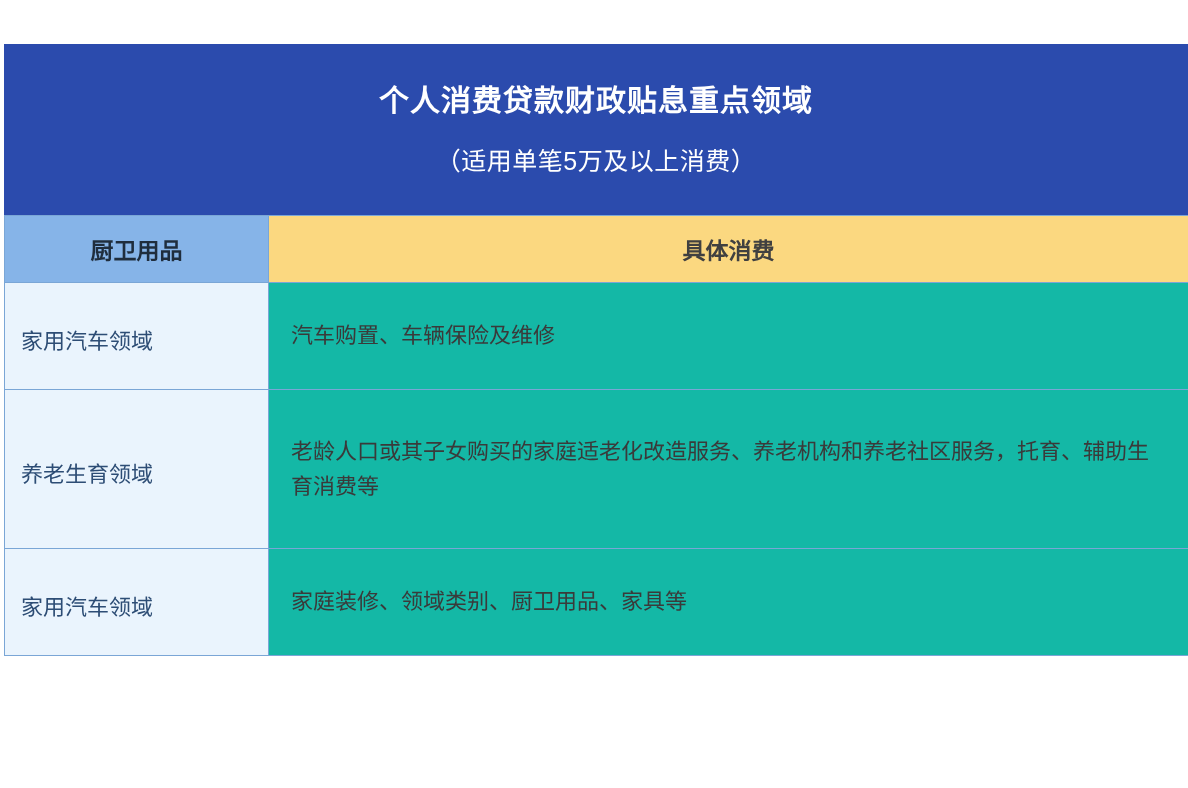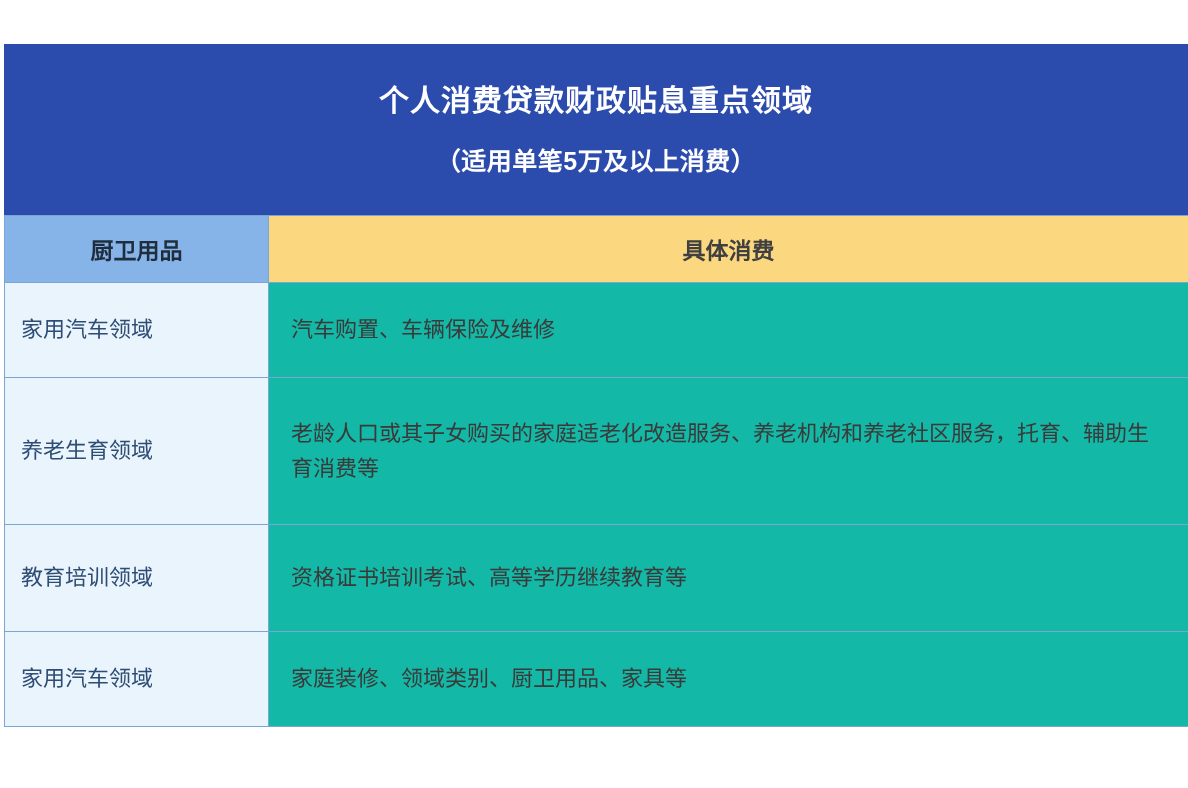--- a/index.html
+++ b/index.html
@@ -41,21 +41,21 @@
   .banner-title {
     font-size: 30px;
     font-weight: bold;
     letter-spacing: 1px;
     line-height: 1.25;
     margin-bottom: 26px;
     color: #ffffff;
   }
   .banner-subtitle {
     font-size: 25px;
-    font-weight: bold;
+    font-weight: normal;
     letter-spacing: 0.5px;
     line-height: 1.25;
     color: #ffffff;
   }
 
   
   .table {
     width: 1184px;
     border-collapse: collapse;
     table-layout: fixed;
@@ -85,21 +85,21 @@
     color: #404040;
   }
 
   tbody td {
     font-size: 22px;
     color: #2f4a63;
     line-height: 1.6;
   }
   tbody td.cell-category {
     background: #eaf4fd;
-    padding: 10px 0 10px 16px;
+    padding: 22px 0 10px 16px;
     color: #2d4d75;
   }
   tbody td.cell-detail {
     background: #14b8a6;
     padding: 10px 18px 10px 22px;
     color: #3a3a3a;
   }
 
   
   tr.r-auto   td { height: 74px; }
@@ -129,24 +129,20 @@
     </thead>
     <tbody>
       <tr class="r-auto">
         <td class="cell-category">家用汽车领域</td>
         <td class="cell-detail">汽车购置、车辆保险及维修</td>
       </tr>
       <tr class="r-tall">
         <td class="cell-category">养老生育领域</td>
         <td class="cell-detail">老龄人口或其子女购买的家庭适老化改造服务、养老机构和养老社区服务，托育、辅助生育消费等</td>
       </tr>
-      <tr class="r-medium">
-        <td class="cell-category">教育培训领域</td>
-        <td class="cell-detail">资格证书培训考试、高等学历继续教育等</td>
-      </tr>
       <tr class="r-auto">
         <td class="cell-category">家用汽车领域</td>
         <td class="cell-detail">家庭装修、领域类别、厨卫用品、家具等</td>
       </tr>
 
     </tbody>
   </table>
 
 </div>
 

